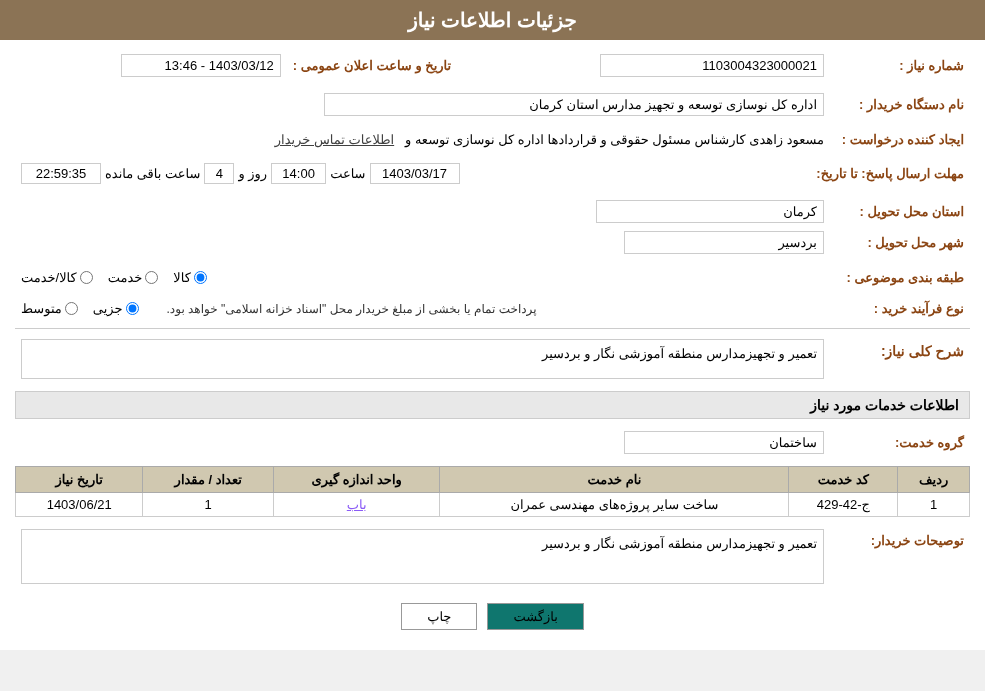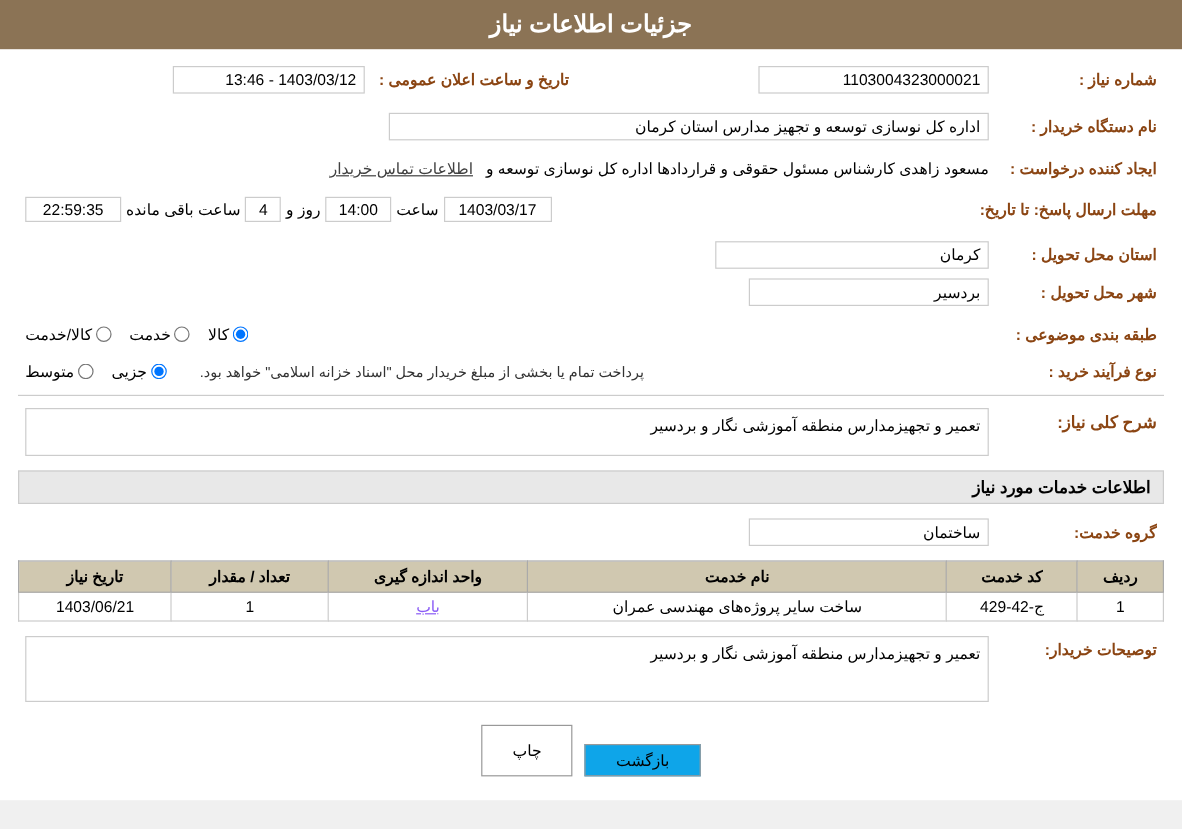--- a/index.html
+++ b/index.html
@@ -49,21 +49,21 @@
       background: #fff;
       padding: 3px 6px;
       text-align: right;
       direction: rtl;
     }
     .input-box-wide {
       width: 100%;
       min-width: 300px;
     }
     .input-box-medium {
-      width: 192px;
+      width: 224px;
     }
     .section-header {
       background: #e8e8e8;
       border: 1px solid #ccc;
       padding: 5px 10px;
       font-weight: bold;
       font-size: 14px;
       margin: 8px 0;
       text-align: right;
     }
@@ -122,22 +122,21 @@
       padding: 5px 25px;
       border: 1px solid #999;
       cursor: pointer;
       font-size: 13px;
       font-family: Tahoma, Arial, sans-serif;
     }
     .btn-print {
       background: #fff;
     }
     .btn-back {
-      background: #0ea5e9;
-      margin-top: 16px;
+      background: #0f766e;
     }
     .separator-line {
       border: none;
       border-top: 1px solid #ccc;
       margin: 6px 0;
     }
     .time-row {
       display: flex;
       align-items: center;
       gap: 4px;

